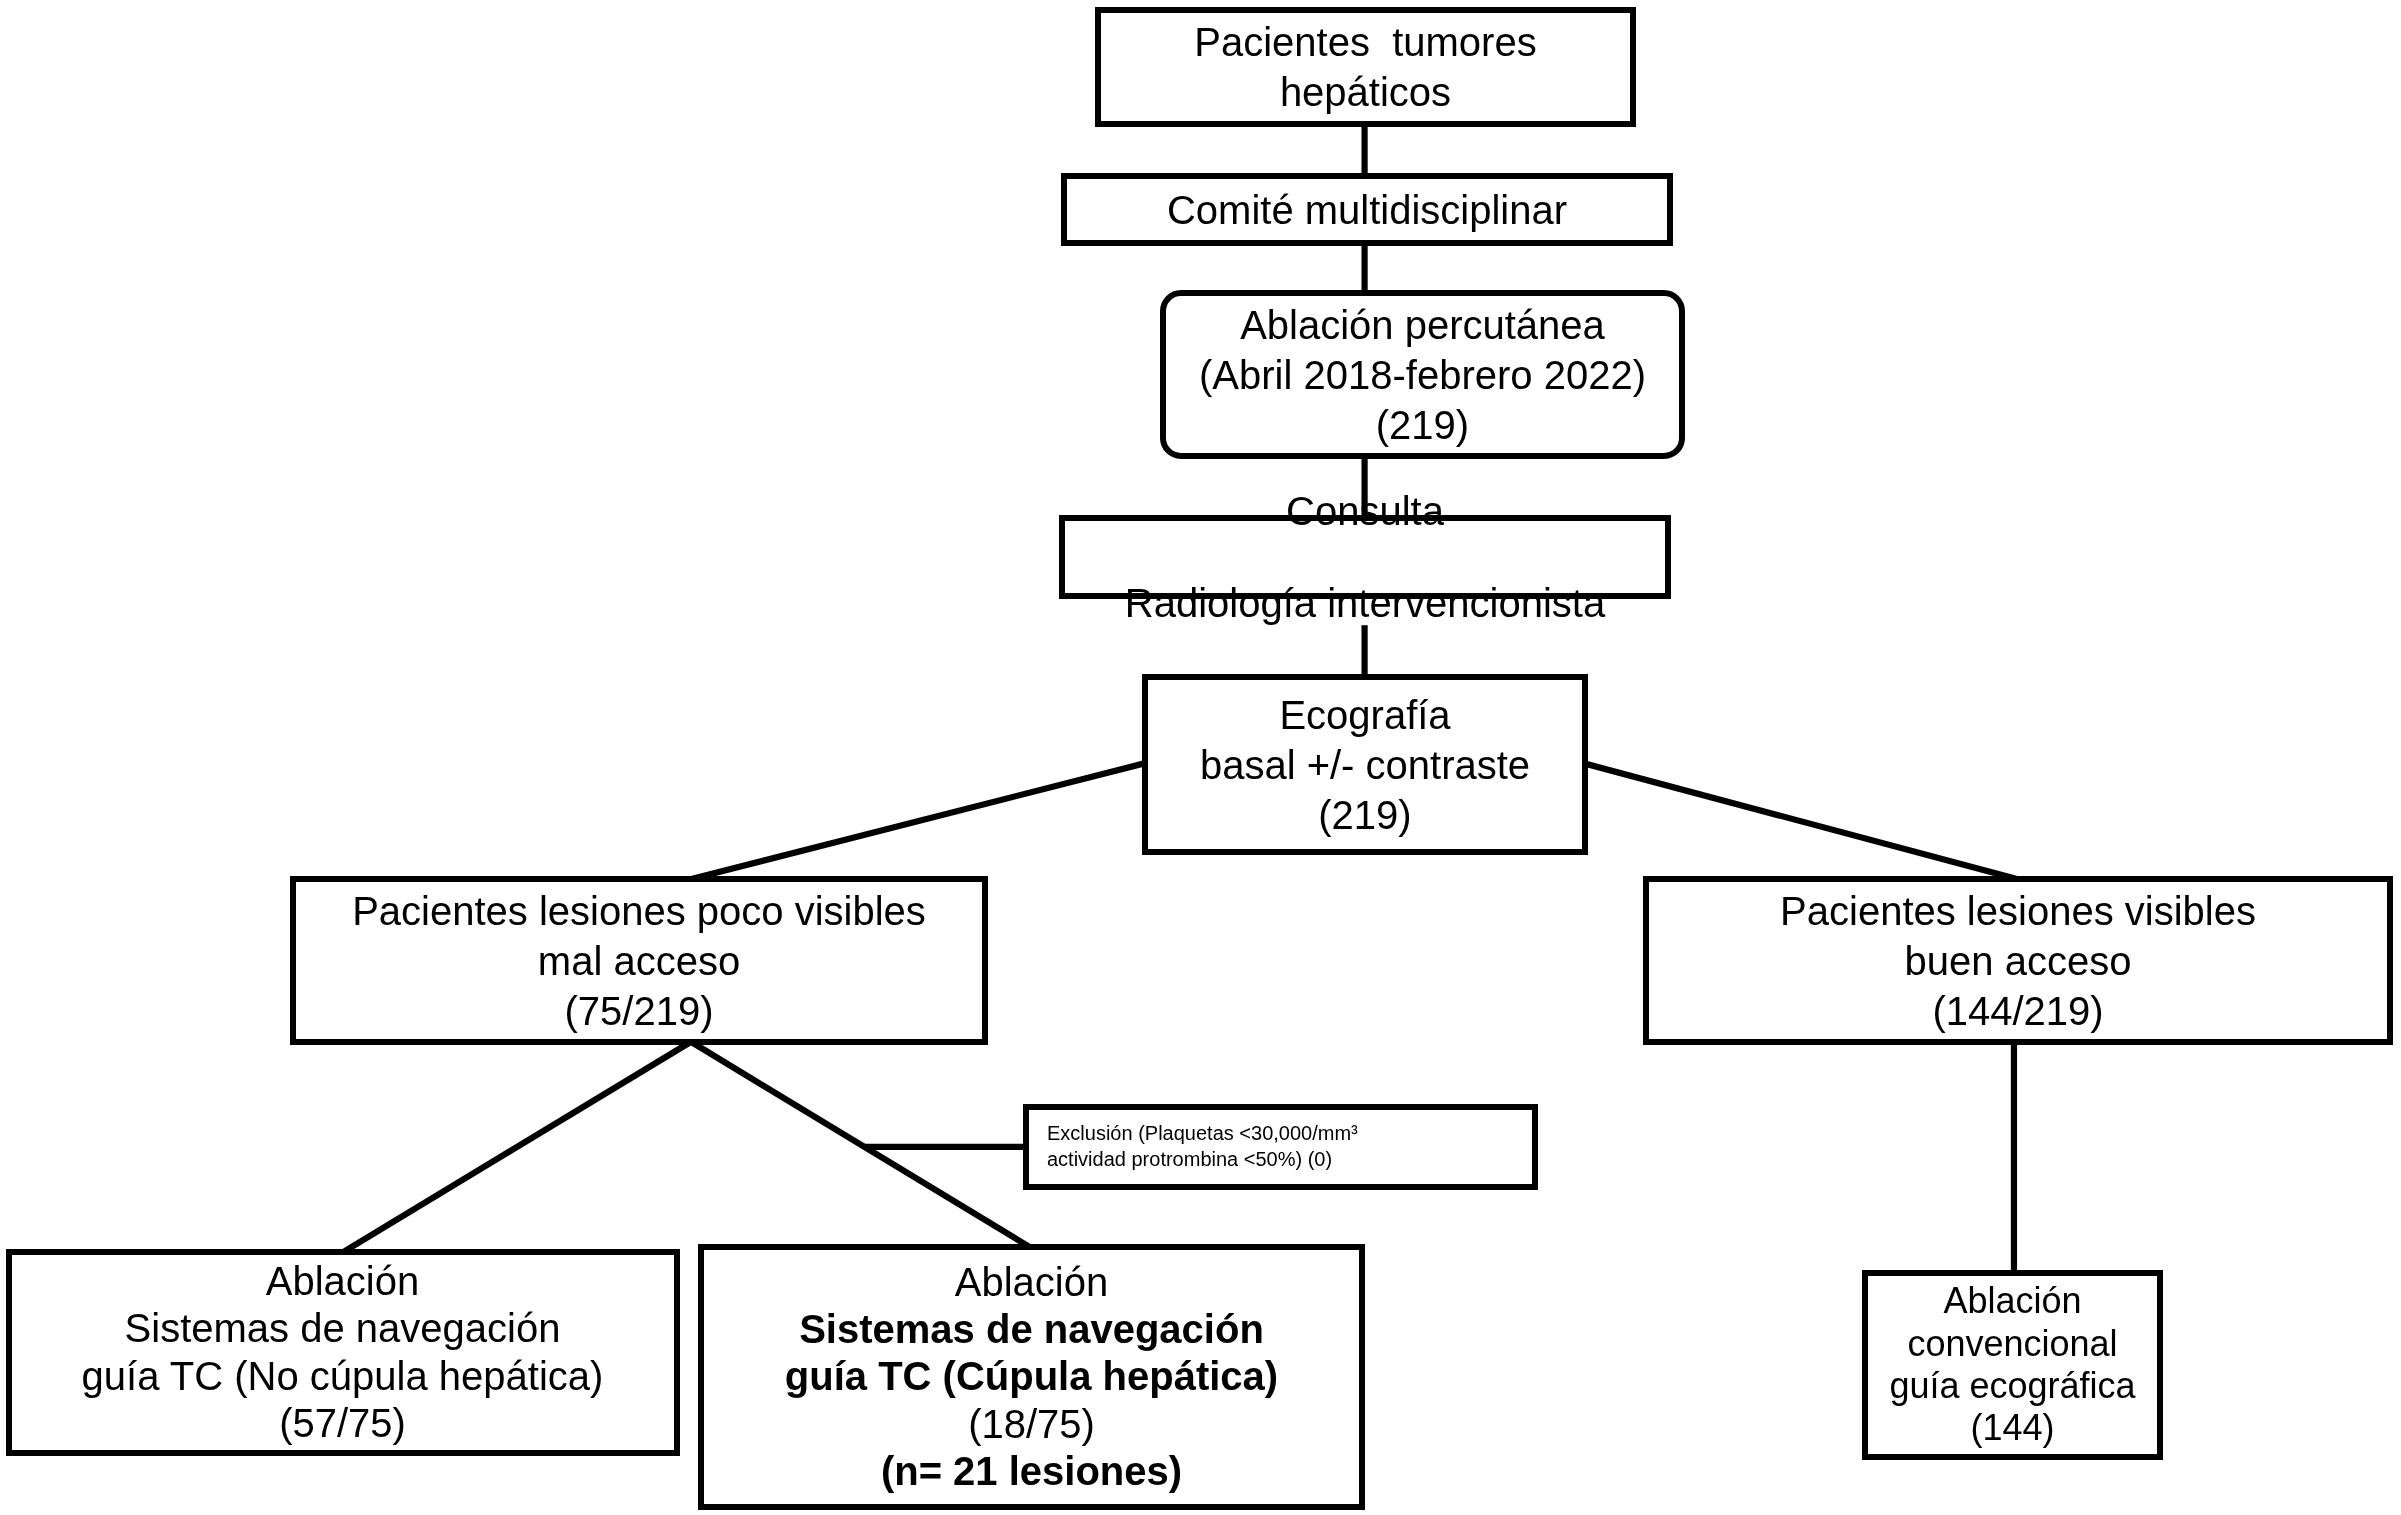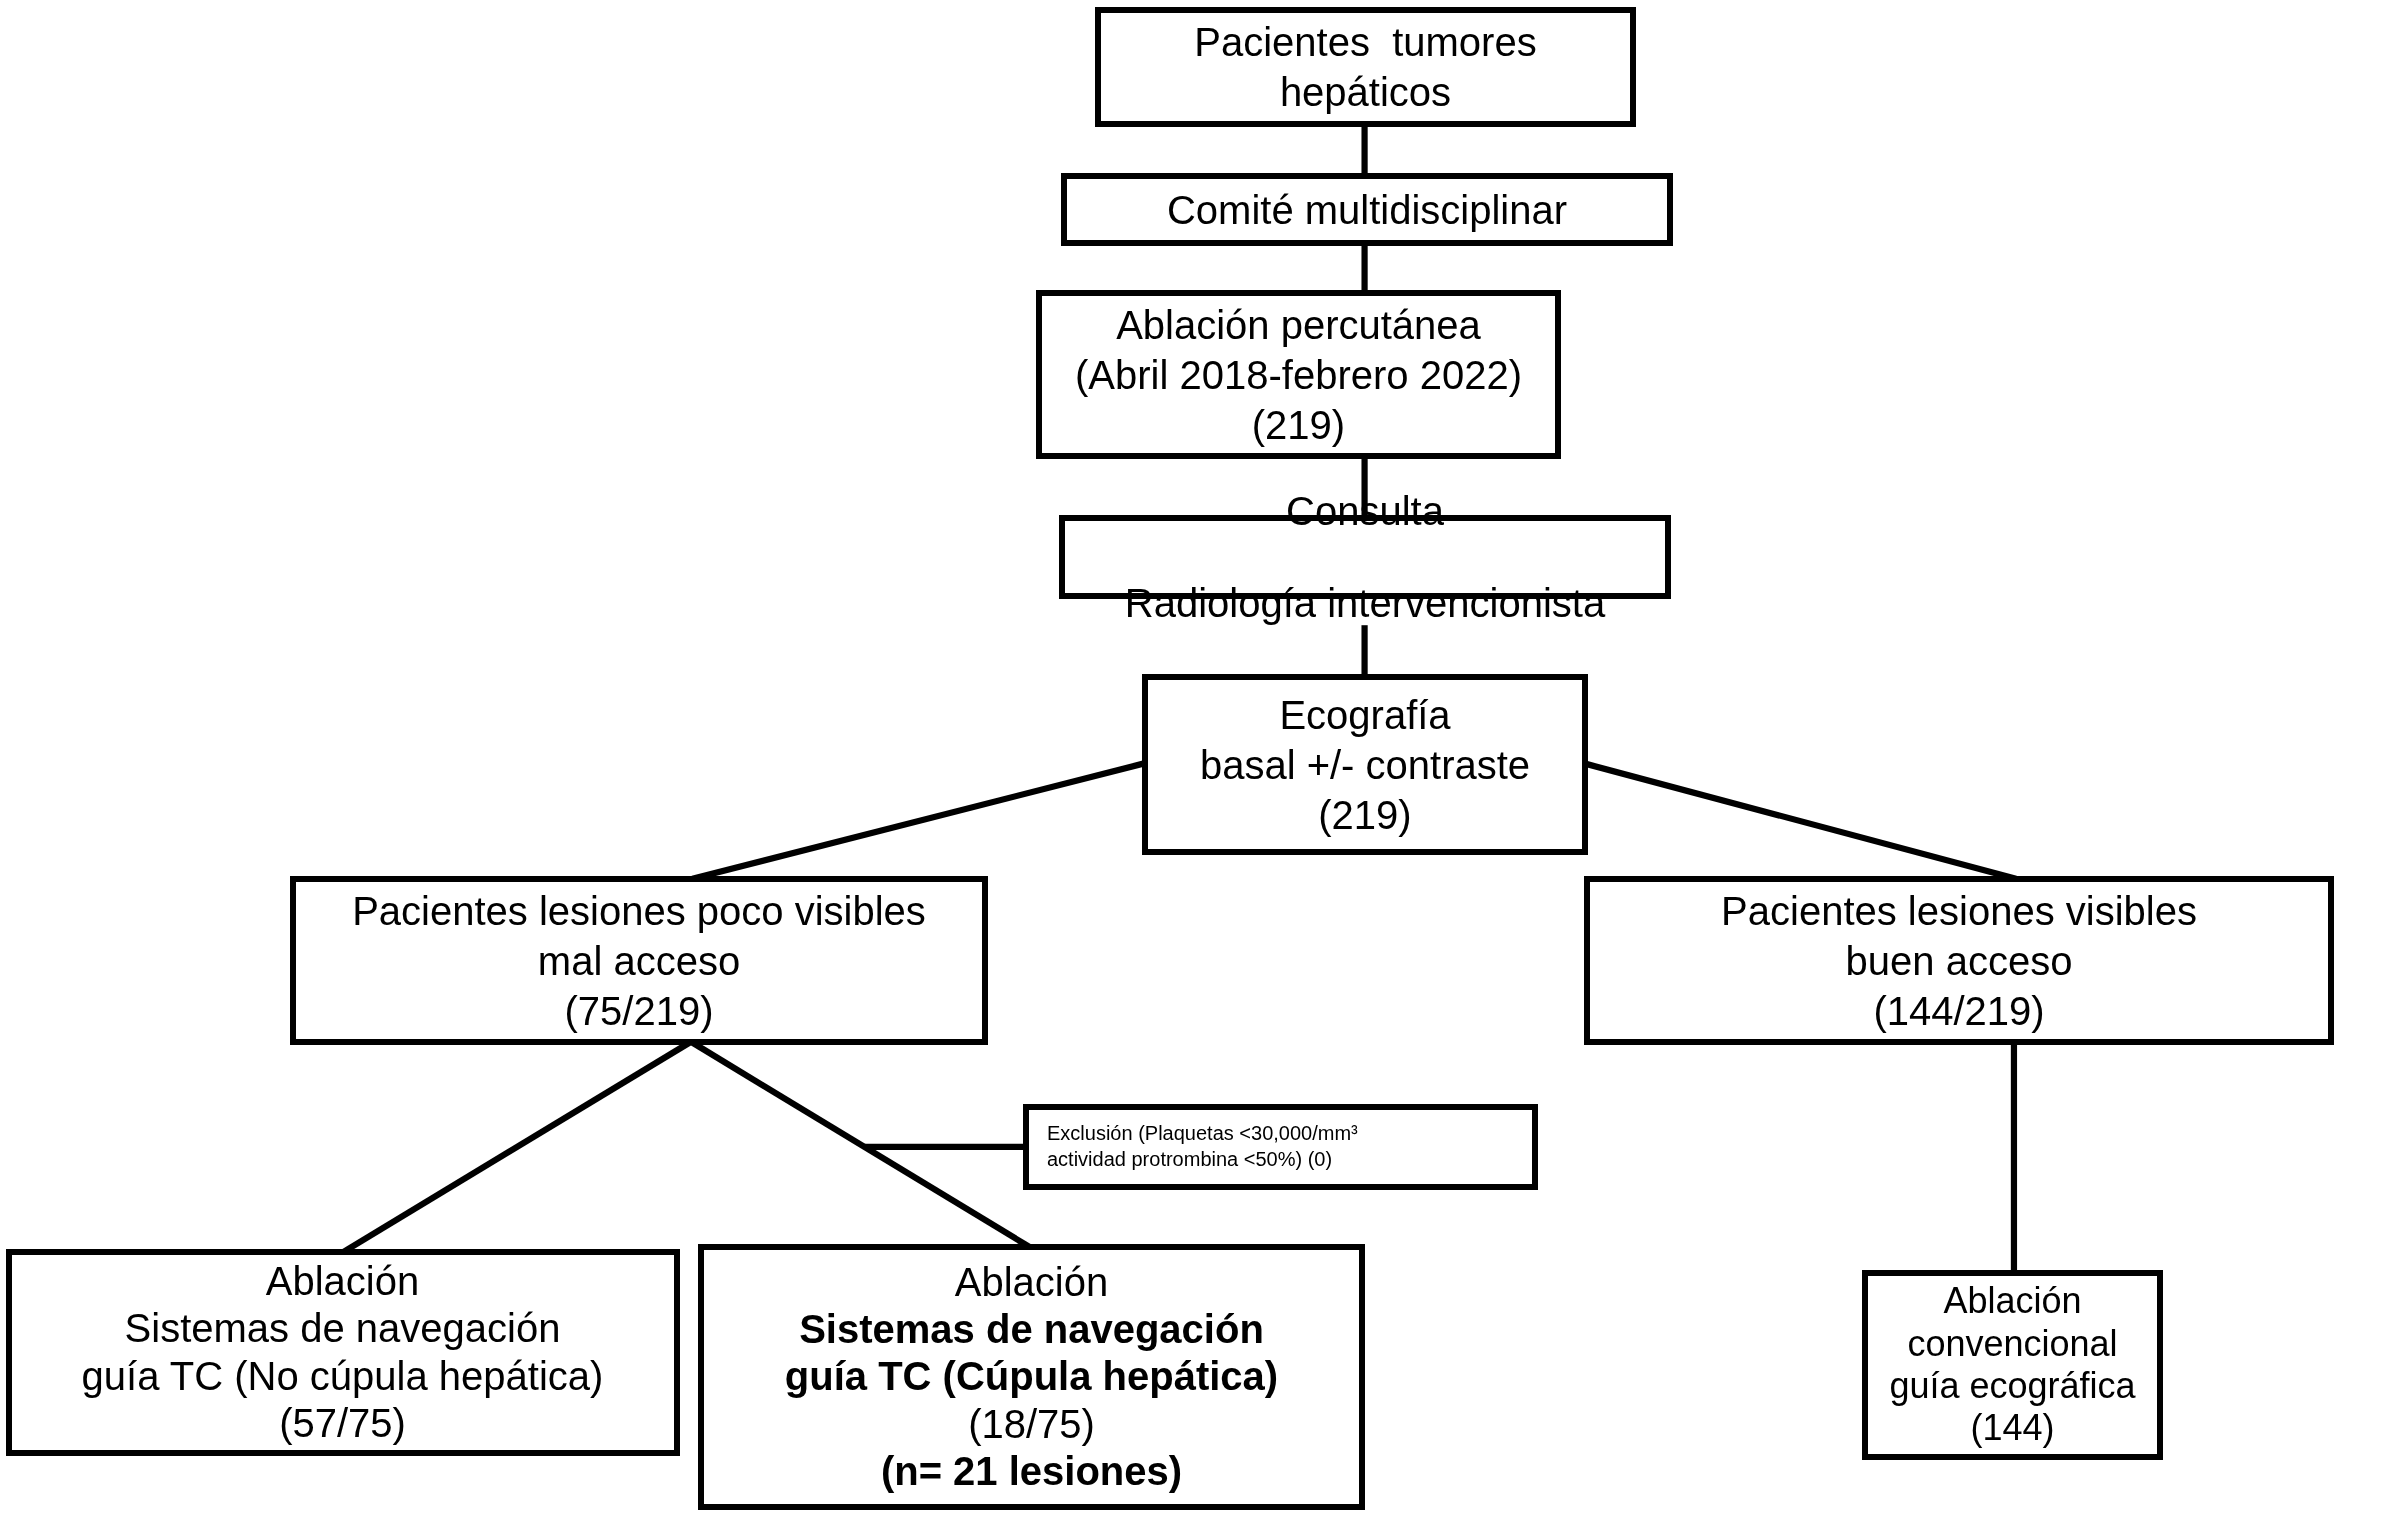--- a/index.html
+++ b/index.html
@@ -43,25 +43,25 @@
     align-items: flex-start;
     text-align: left;
     font-size: 20px;
     line-height: 1.28;
     padding-left: 18px;
     padding-right: 23px;
   }
   
   #n-root        { left:1095px; top:7px;   width:541px;  height:120px; }
   #n-comite      { left:1061px; top:173px;  width:612px;  height:73px; }
-  #n-percutanea  { left:1036px; top:290px;  width:525px;  height:169px; }
+  #n-percutanea  { left:1160px; top:290px;  width:525px;  height:169px;border-radius:21px; }
   #n-consulta    { left:1059px; top:515px;  width:612px;  height:84px;gap:42px; }
   #n-ecografia   { left:1142px; top:674px;  width:446px;  height:181px; }
   #n-poco        { left:290px;  top:876px; width:698px; height:169px; }
-  #n-visibles    { left:1584px; top:876px; width:750px; height:169px; }
+  #n-visibles    { left:1643px; top:876px; width:750px; height:169px; }
   #n-exclusion   { left:1023px; top:1104px; width:515px;  height:86px; }
   #n-no-cupula   { left:5.5px;    top:1249px; width:674px;  height:207px; }
   #n-cupula      { left:698px; top:1244px; width:667px;  height:266px; }
   #n-convencional{ left:1862px; top:1270px; width:301px;  height:190px; }
 </style>
 </head>
 <body>
 
 <div id="canvas">
 

